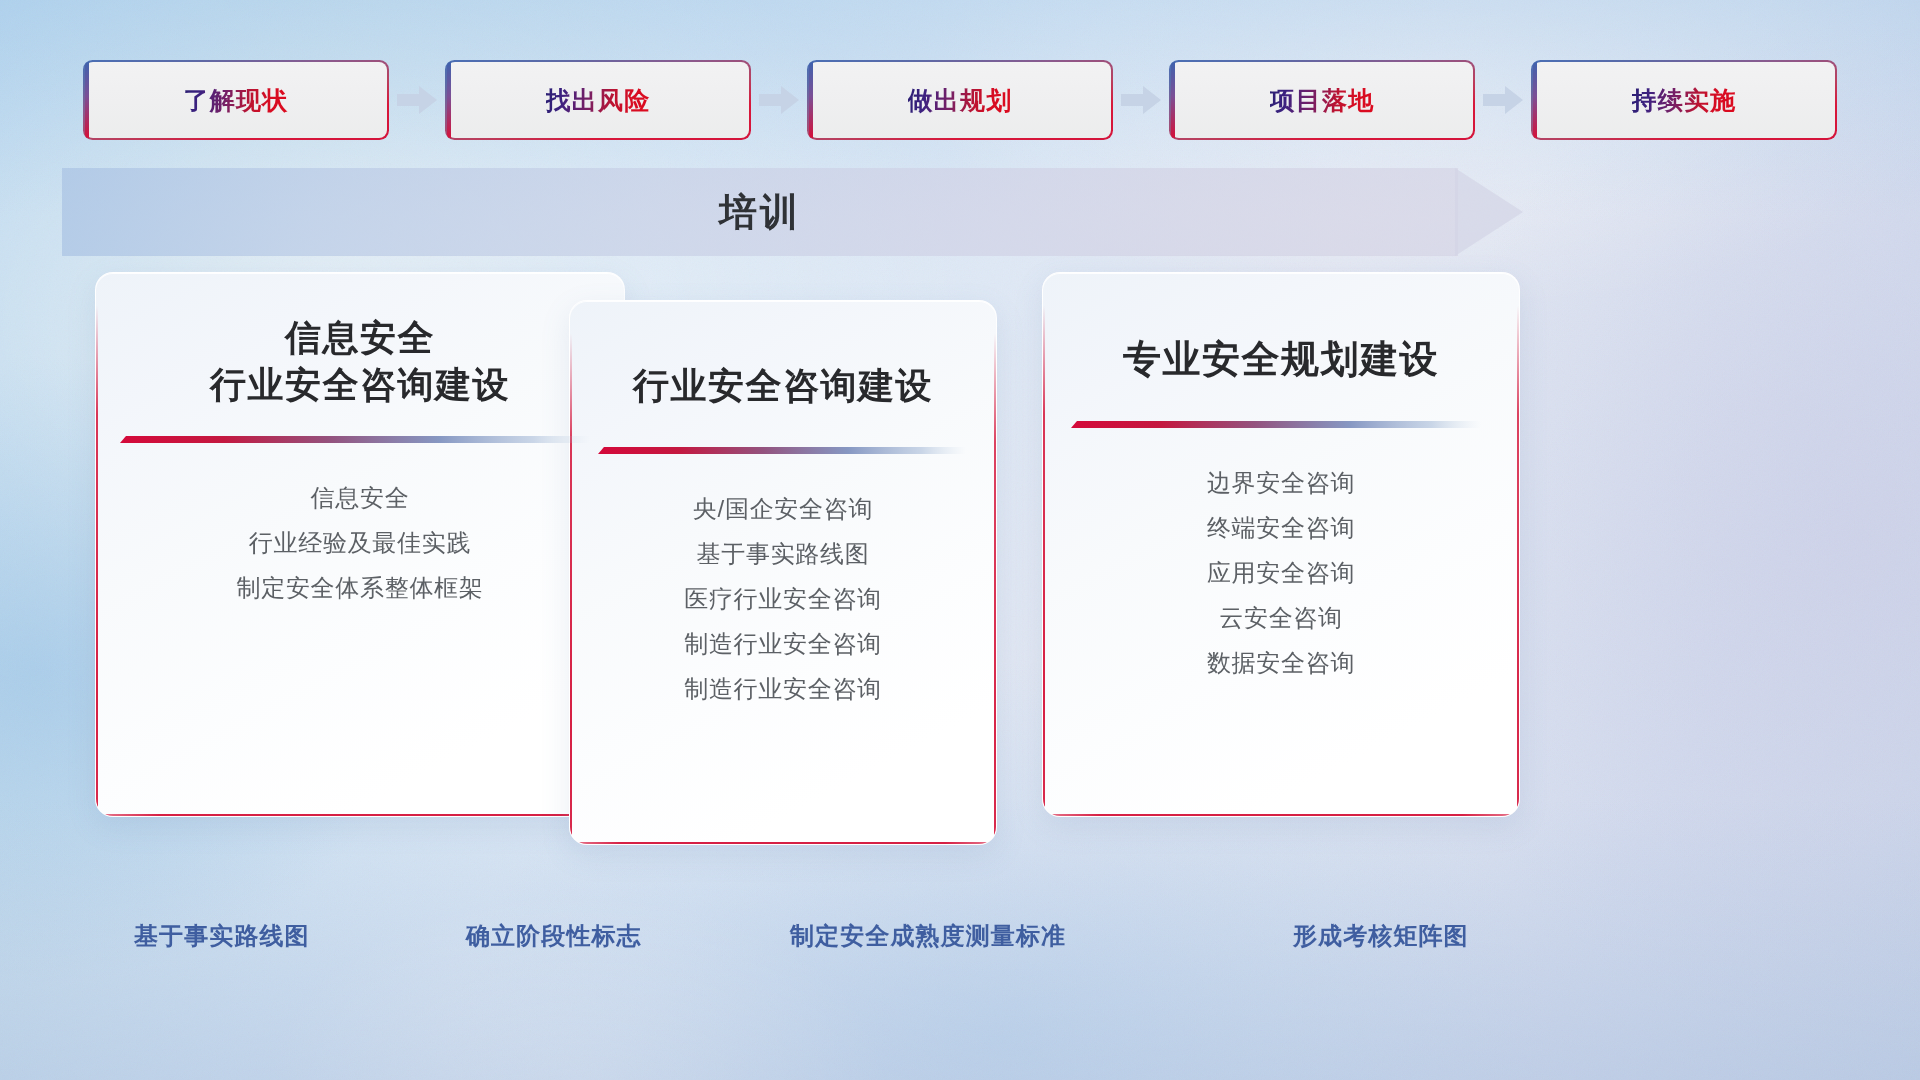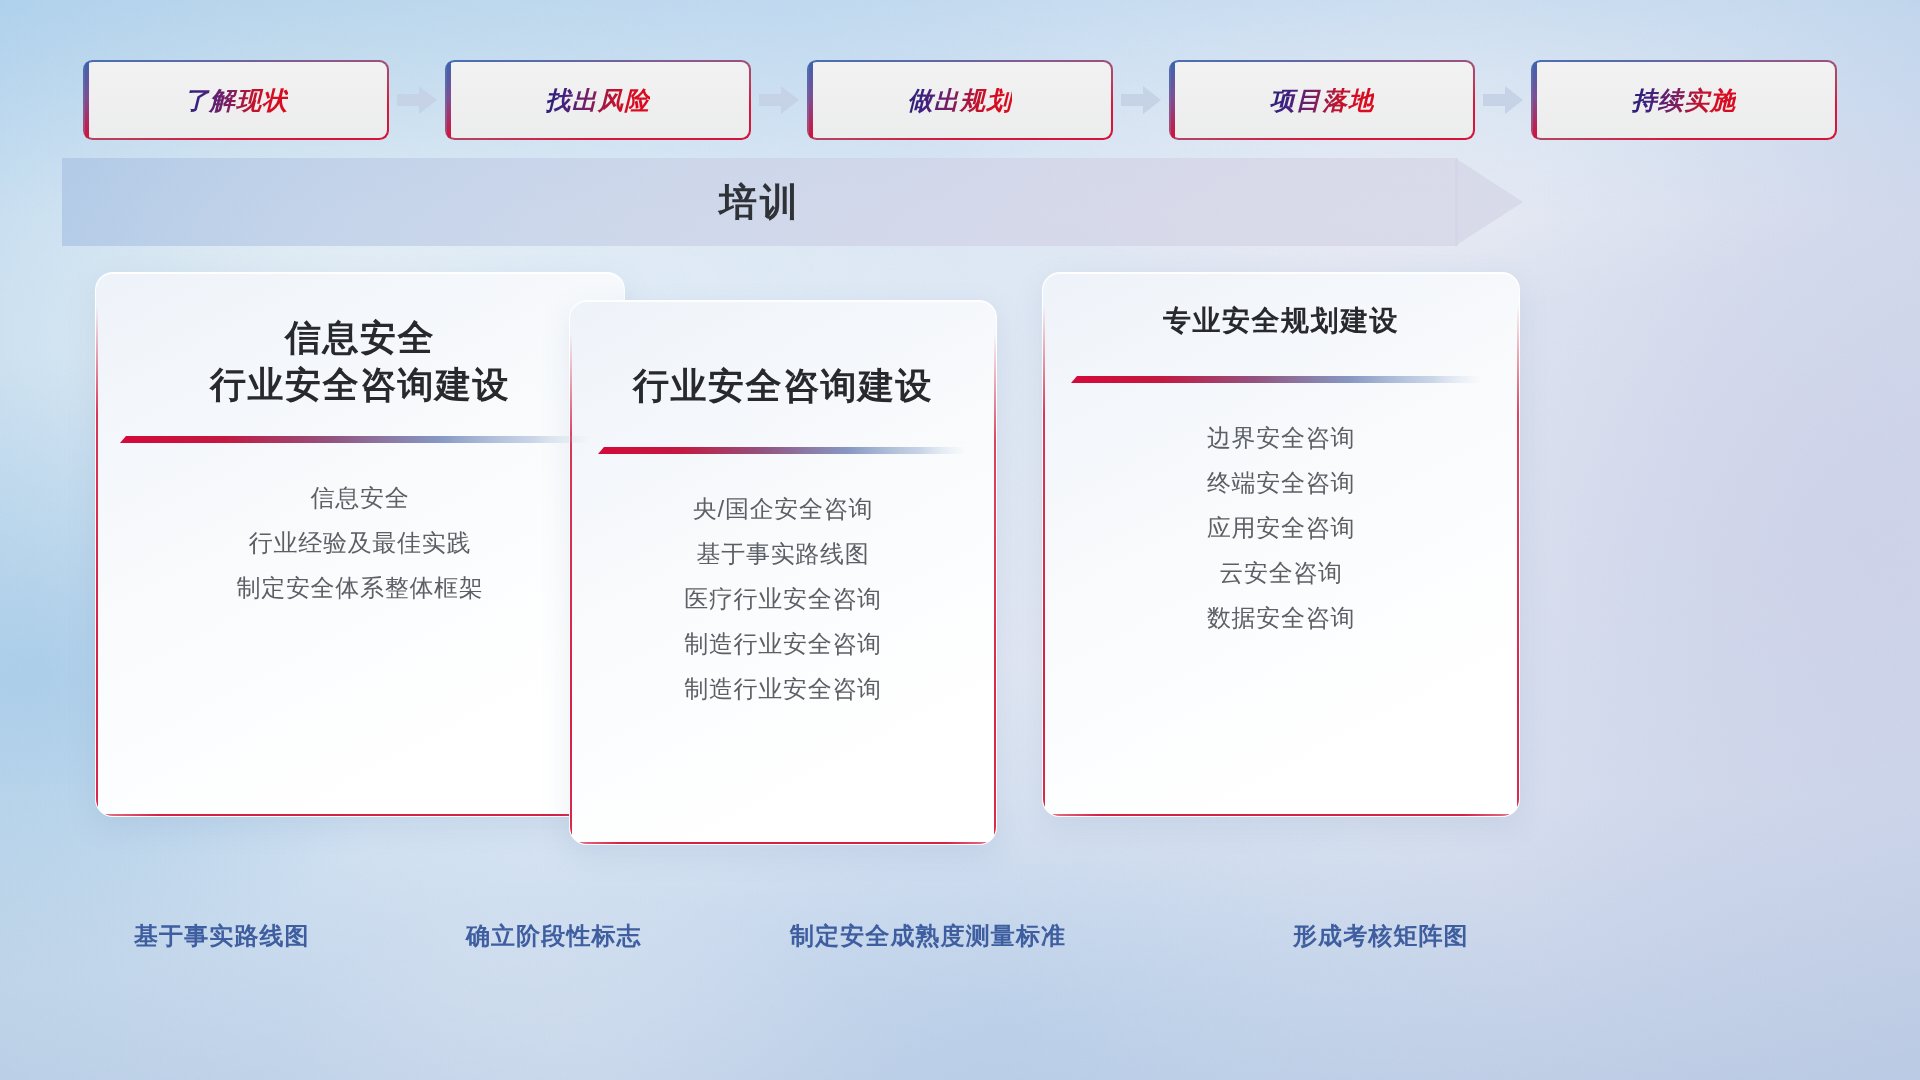--- a/index.html
+++ b/index.html
@@ -77,31 +77,31 @@
   .step::after {
     content:""; position:absolute; left:0; top:0; width:3.6px; height:100%;
     border-radius:8px 0 0 8px;
     background:linear-gradient(180deg,#3f62ad 0%,#7b4f96 45%,#d4113a 100%);
   }
   .step-label {
     font-size:25px; font-weight:700; letter-spacing:1.2px;
     background:linear-gradient(100deg,#2a1f72 0%,#3d2180 17%,#7a1f63 42%,#bd1330 64%,#d70c22 80%,#dc0a1e 100%);
     -webkit-background-clip:text; background-clip:text;
     -webkit-text-fill-color:transparent; color:transparent;
-    white-space:nowrap; position:relative; z-index:2;font-style:italic;
+    white-space:nowrap; position:relative; z-index:2;
   }
   .step-gap {
     flex:0 0 auto; width:60px; height:76px;
     display:flex; align-items:center; justify-content:center;
   }
   .chev { width:40px; height:32px; display:block; }
 
   
   #band {
-    position:absolute; left:62px; top:158px; width:1458px; height:88px; z-index:3;
+    position:absolute; left:62px; top:168px; width:1458px; height:88px; z-index:3;
   }
   .band-body {
     position:absolute; left:0; top:0; width:1396px; height:88px;
     background:linear-gradient(95deg,
       rgba(171,196,228,.74) 0%,
       rgba(186,203,230,.72) 18%,
       rgba(200,208,230,.70) 42%,
       rgba(208,210,230,.70) 64%,
       rgba(211,211,229,.70) 82%,
       rgba(213,212,229,.68) 100%);
@@ -160,21 +160,21 @@
   #card-2 { left:1042px; width:478px; }
 
   .card-title {
     position:relative; z-index:2;
     text-align:center; color:#28292c;
     font-weight:700; letter-spacing:1.5px;
     line-height:1.30;
   }
   #card-0 .card-title { font-size:36px; margin-top:42px; }
   #card-1 .card-title { font-size:36px; margin-top:62px; }
-  #card-2 .card-title { font-size:28px; margin-top:30px; }
+  #card-2 .card-title { font-size:38px; margin-top:62px; }
   .card-title .tl { display:block; white-space:nowrap; }
 
   .divider {
     position:relative; z-index:2; height:13px; margin-top:24px;
   }
   #card-0 .divider { margin-left:24px; margin-right:34px; }
   #card-1 .divider { margin-left:28px; margin-right:30px; margin-top:34px; }
   #card-2 .divider { margin-left:28px; margin-right:38px; margin-top:34px; }
 
   .card-list {

